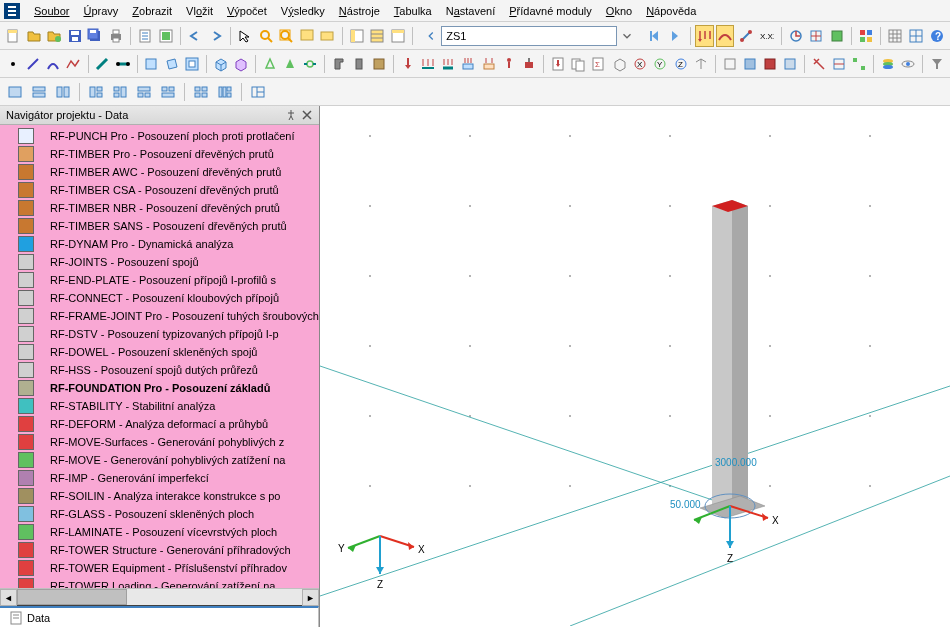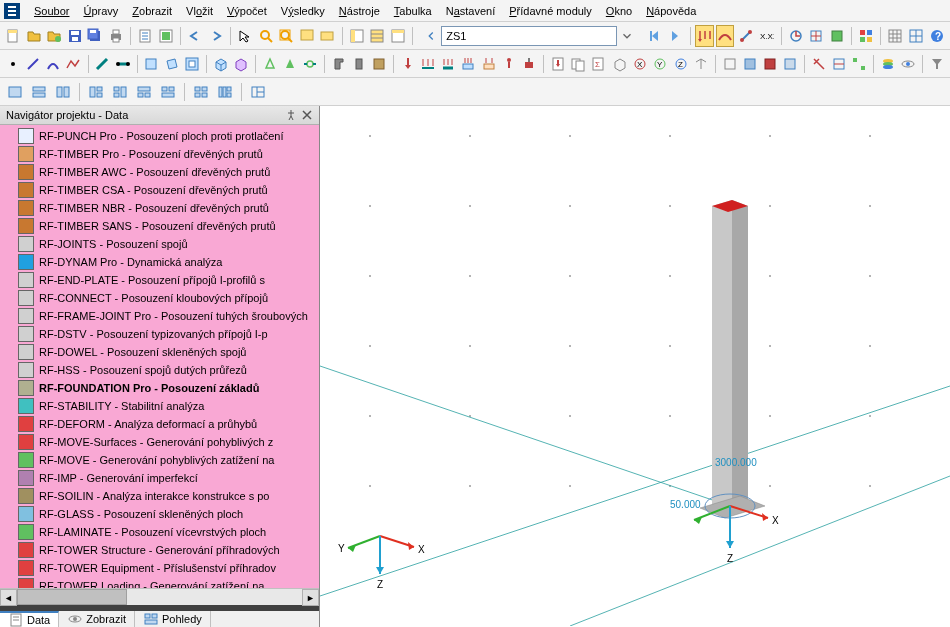--- a/index.html
+++ b/index.html
@@ -12,28 +12,28 @@
   .toolbar { background: #f4f4f4; border-bottom: 1px solid #d0d0d0; display: flex; align-items: center; height: 28px; padding: 2px 4px; gap: 2px; }
   .tb-btn { width: 22px; height: 22px; display: inline-flex; align-items: center; justify-content: center; border: 1px solid transparent; }
   .tb-sep { width: 1px; height: 18px; background: #c0c0c0; margin: 0 3px; }
   .tb-combo { height: 20px; border: 1px solid #7a96b4; background: #fff; font-size: 11px; padding: 0 4px; }
   .main { display: flex; height: calc(627px - 22px - 28px - 28px - 28px); }
   .sidebar { width: 320px; background: #f9a8d4; border-right: 1px solid #888; display: flex; flex-direction: column; }
   .sidebar-title { background: linear-gradient(#e8e8e8,#d8d8d8); border-bottom: 1px solid #b0b0b0; padding: 3px 6px; display: flex; align-items: center; justify-content: space-between; font-size: 11px; }
   .sidebar-title .icons { display: flex; gap: 4px; }
   .pin-icon, .close-icon { width: 12px; height: 12px; display: inline-block; }
   .tree { flex: 1; overflow-y: auto; overflow-x: hidden; padding: 2px 0; }
-  .tree-item { display: flex; align-items: center; padding: 1px 4px 1px 18px; white-space: nowrap; gap: 5px; cursor: default; }
+  .tree-item { display: flex; align-items: center; padding: 1px 4px 1px 18px; white-space: nowrap; gap: 16px; cursor: default; }
   .tree-item.active { font-weight: bold; }
   .tree-icon { width: 16px; height: 16px; flex-shrink: 0; display: inline-flex; align-items: center; justify-content: center; border: 1px solid #888; background: #fff; font-size: 8px; }
   .hscroll { height: 17px; background: #f0f0f0; border-top: 1px solid #c0c0c0; position: relative; }
   .hscroll-track { position: absolute; left: 17px; right: 17px; top: 0; bottom: 0; background: #e8e8e8; }
   .hscroll-thumb { position: absolute; left: 0; width: 110px; top: 0; bottom: 0; background: #c0c0c0; border: 1px solid #a0a0a0; }
   .hscroll-btn { position: absolute; width: 17px; height: 17px; background: #e0e0e0; border: 1px solid #b0b0b0; top:0; display:flex;align-items:center;justify-content:center;font-size:9px;}
-  .sidebar-tabs { display: flex; background: #f0f0f0; border-top: 6px solid #404040; height: 22px; }
+  .sidebar-tabs { display: flex; background: #f0f0f0; border-top: 1px solid #404040; height: 22px; flex-direction: column; }
   .sidebar-tab { display: flex; align-items: center; gap: 3px; padding: 2px 8px; border-right: 1px solid #c0c0c0; font-size: 11px; cursor: default; }
   .sidebar-tab.active { background: #fff; border-top: 2px solid #4080c0; }
   .viewport { flex: 1; background: #fff; position: relative; overflow: hidden; }
   .viewport svg { position: absolute; inset: 0; }
   
   .ico svg { width: 16px; height: 16px; display: block; }
 </style>
 </head>
 <body>
 
@@ -637,26 +637,26 @@
         </div>
         <div class="tree-item">
           <span class="tree-icon" style="background: rgb(200, 120, 48); border-color: rgb(102, 102, 102);"></span>
           <span>RF-TIMBER NBR - Posouzení dřevěných prutů</span>
         </div>
         <div class="tree-item">
           <span class="tree-icon" style="background: rgb(200, 120, 48); border-color: rgb(102, 102, 102);"></span>
           <span>RF-TIMBER SANS - Posouzení dřevěných prutů</span>
         </div>
         <div class="tree-item">
+          <span class="tree-icon" style="background: rgb(32, 160, 224); border-color: rgb(102, 102, 102);"></span>
+          <span>RF-DYNAM Pro - Dynamická analýza</span>
+        </div>
+        <div class="tree-item">
           <span class="tree-icon" style="background: rgb(208, 208, 208); border-color: rgb(102, 102, 102);"></span>
           <span>RF-JOINTS - Posouzení spojů</span>
-        </div>
-        <div class="tree-item">
-          <span class="tree-icon" style="background: rgb(32, 160, 224); border-color: rgb(102, 102, 102);"></span>
-          <span>RF-DYNAM Pro - Dynamická analýza</span>
         </div>
         <div class="tree-item">
           <span class="tree-icon" style="background: rgb(208, 208, 208); border-color: rgb(102, 102, 102);"></span>
           <span>RF-END-PLATE - Posouzení přípojů I-profilů s</span>
         </div>
         <div class="tree-item">
           <span class="tree-icon" style="background: rgb(208, 208, 208); border-color: rgb(102, 102, 102);"></span>
           <span>RF-CONNECT - Posouzení kloubových přípojů</span>
         </div>
         <div class="tree-item">

